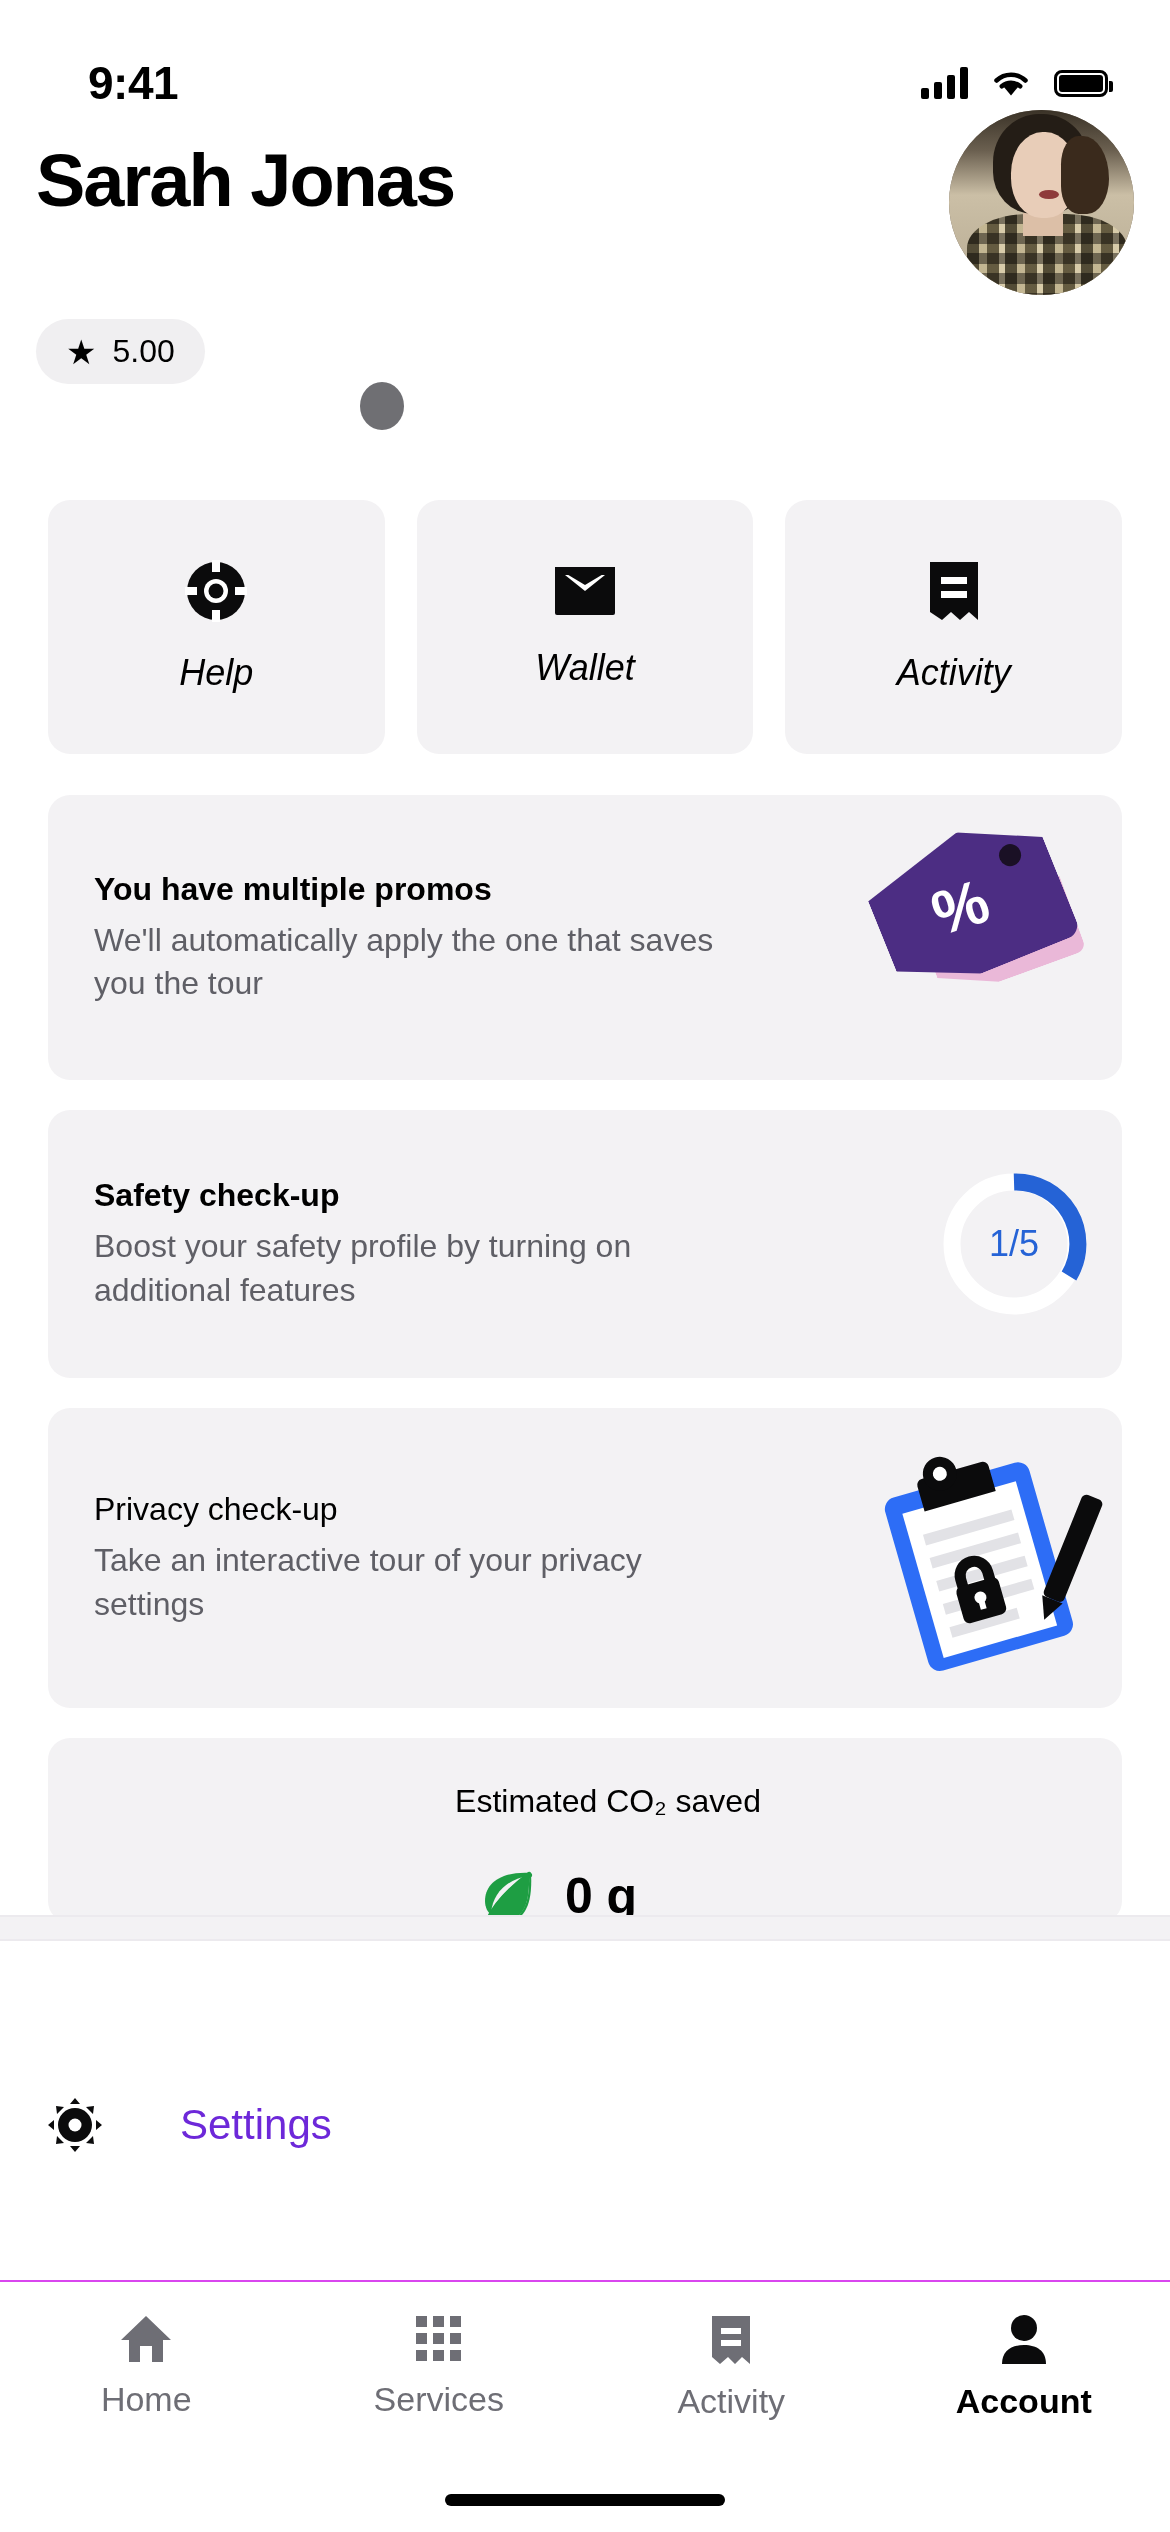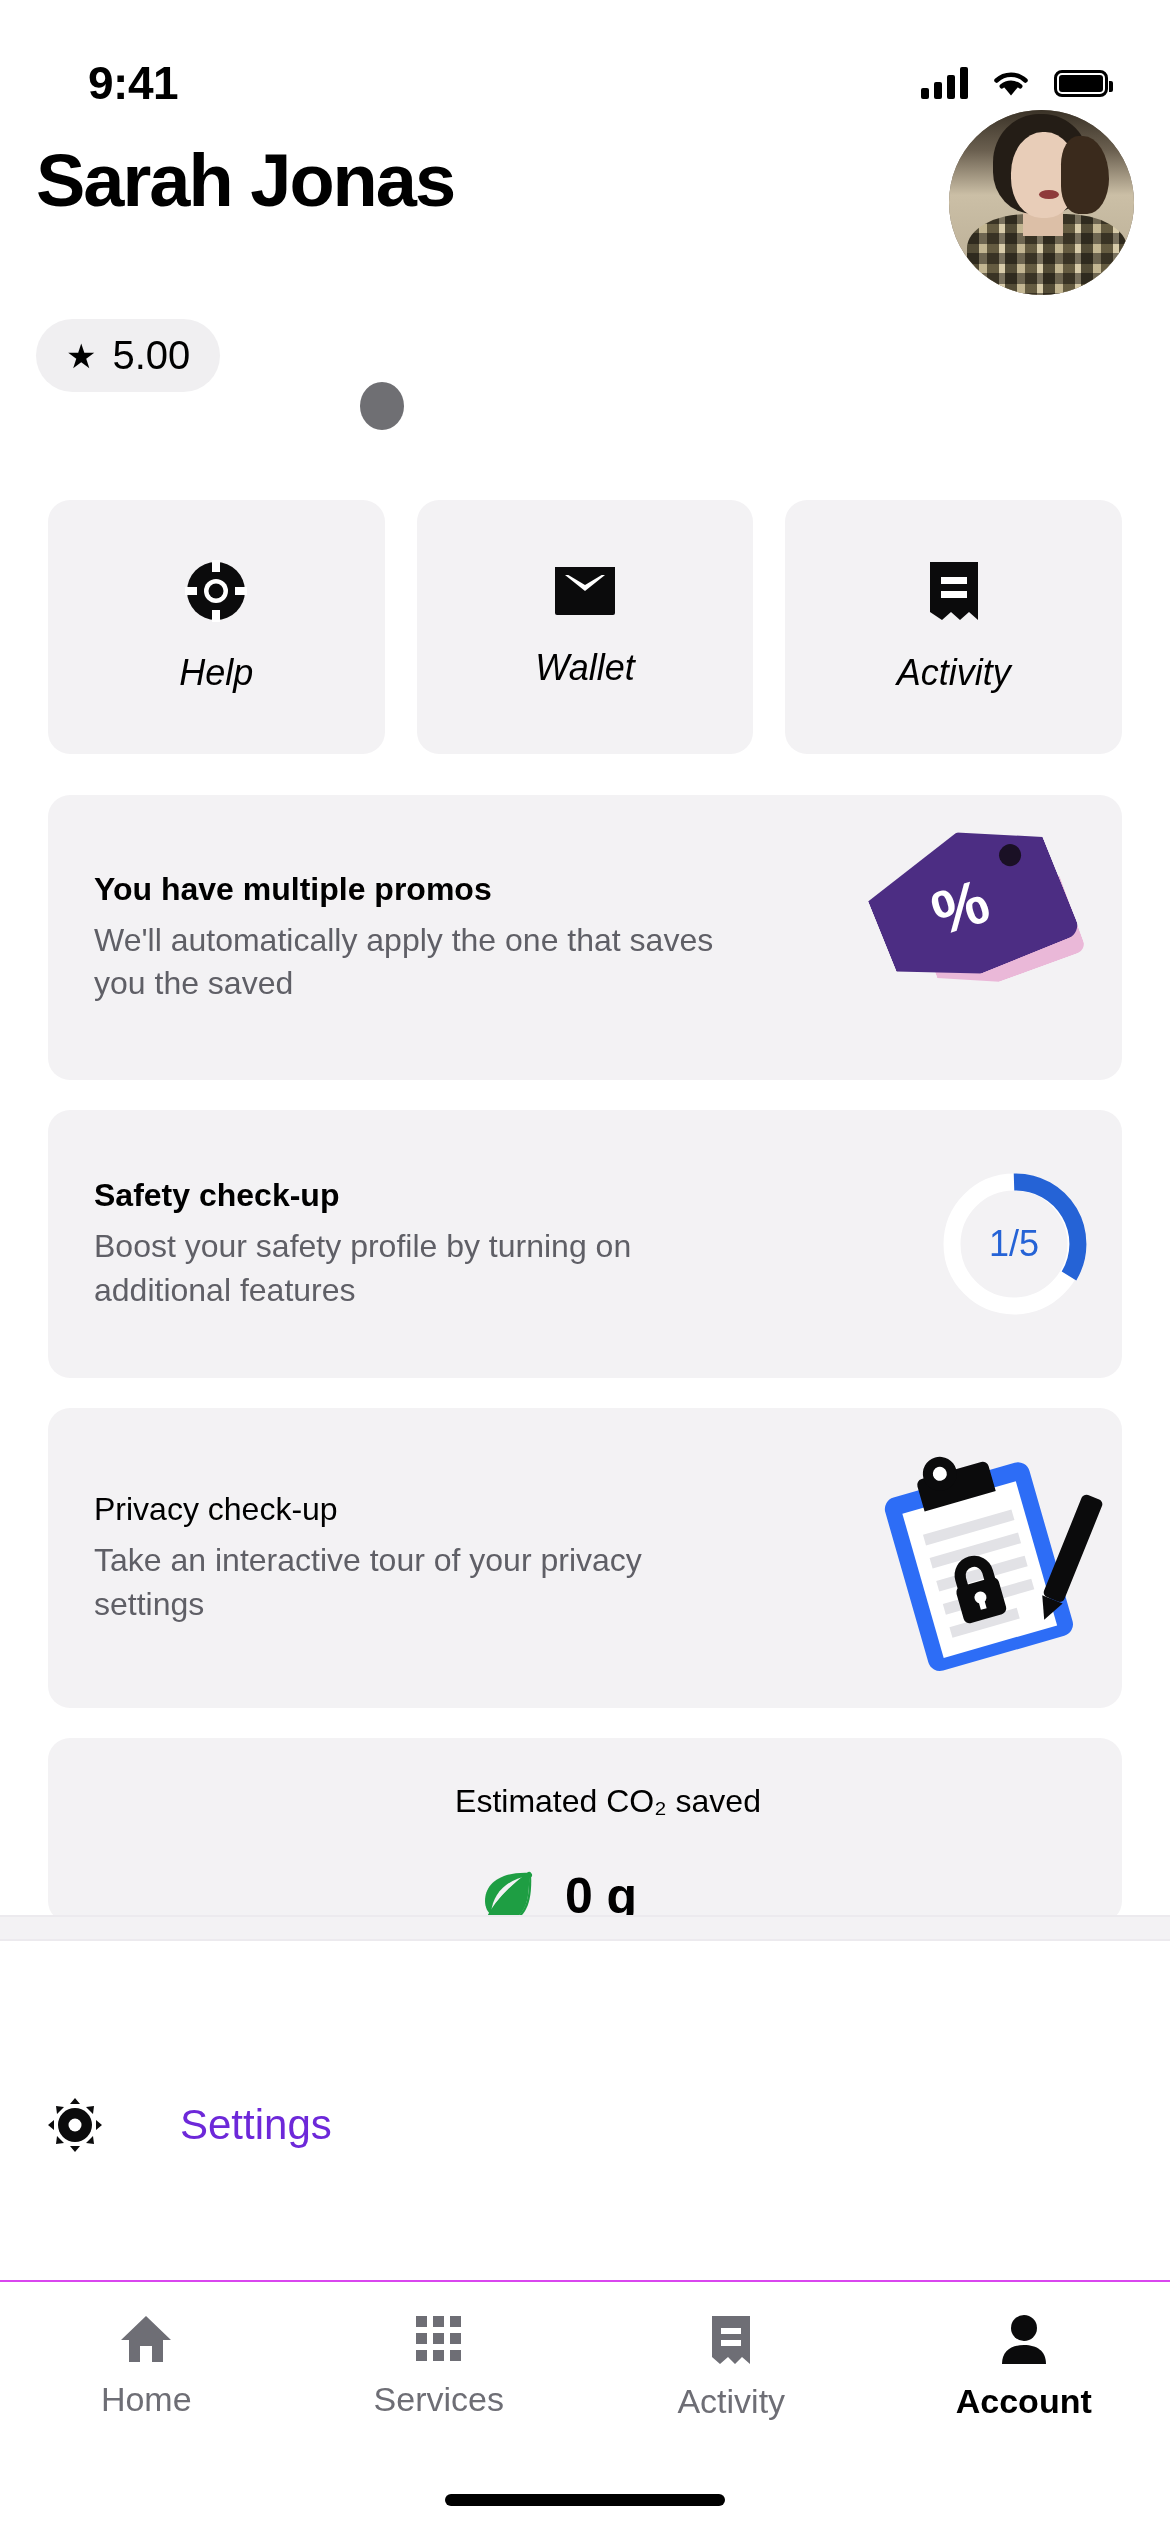--- a/index.html
+++ b/index.html
@@ -53,21 +53,21 @@
       repeating-linear-gradient(90deg, #57503c 0 12px, #cdc2a3 12px 20px, #6a6148 20px 32px, #e3d9bd 32px 38px),
       repeating-linear-gradient(0deg, rgba(40,34,22,.55) 0 11px, rgba(220,210,180,.35) 11px 20px);
     background-blend-mode:multiply; border-radius:38% 38% 0 0; }
   .avatar .neck { position:absolute; left:74px; top:96px; width:40px; height:30px; background:#dcbfa7; }
 
   .rating {
     display:inline-flex; align-items:center; gap:16px;
     background:#f0eff1; border-radius:40px; padding:14px 30px; margin-top:24px;
   }
   .rating .star { font-size:34px; line-height:1; color:#000; }
-  .rating .val { font-size:40px; color:#000; letter-spacing:0; }
+  .rating .val { font-size:32px; color:#000; letter-spacing:0; }
 
   
   .tiles { position:absolute; top:500px; left:0; width:1170px; padding:0 48px; display:flex; gap:32px; }
   .tile {
     flex:1; height:254px; background:#f3f2f4; border-radius:22px;
     display:flex; flex-direction:column; align-items:center; justify-content:center; gap:30px;
   }
   .tile-label { font-size:36px; color:#000;font-style:italic; }
   .tile svg { display:block; }
 
@@ -207,21 +207,21 @@
       <div class="tile-label">Activity</div>
     </div>
 
   </div>
 
   <div class="cards">
 
     <div class="card promos">
       <div class="card-text">
         <div class="card-title bold">You have multiple promos</div>
-        <div class="card-sub">We'll automatically apply the one that saves you the saved</div>
+        <div class="card-sub">We'll automatically apply the one that saves you the tour</div>
       </div>
       <div class="card-art">
         <div class="tag-pink"></div>
         <div class="tag-purple">
           <span class="pct">%</span>
           <span class="tag-hole"></span>
         </div>
       </div>
     </div>
 

